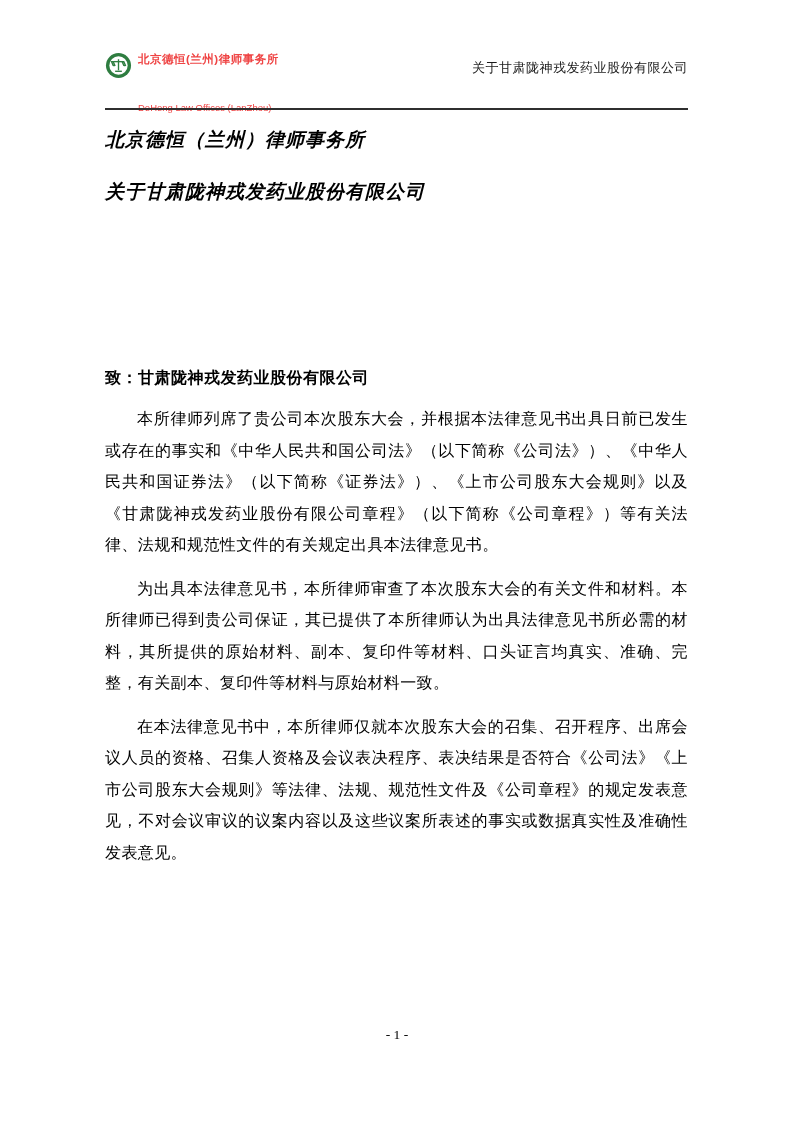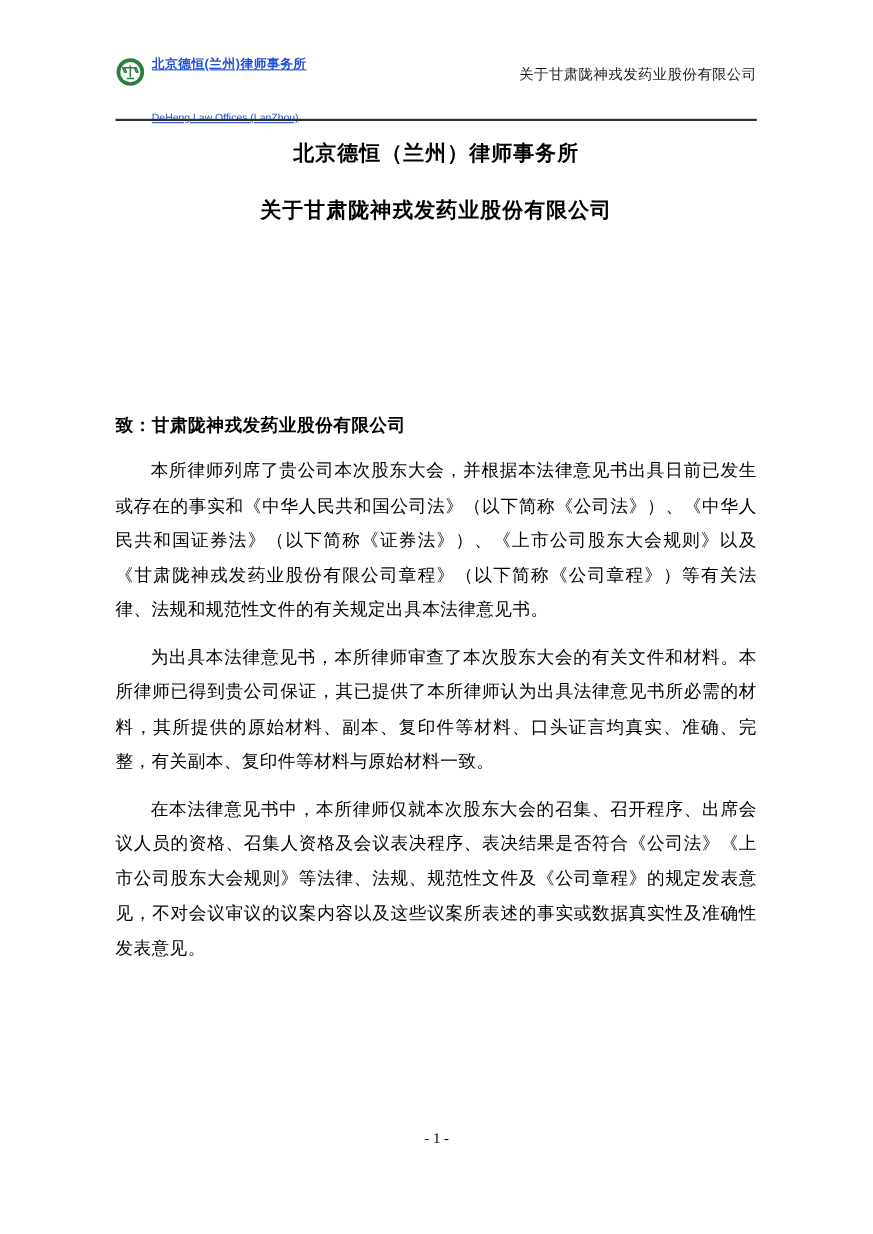--- a/index.html
+++ b/index.html
@@ -30,22 +30,21 @@
   }
   .seal {
     width: 27px;
     height: 27px;
     flex: 0 0 auto;
   }
   .logo-text {
     display: flex;
     flex-direction: column;
     font-family: "Liberation Sans", "DejaVu Sans", sans-serif;
-    color: #1d4ed8;
-    text-decoration: underline;
+    color: #ef4444;
   }
   .logo-cn {
     font-size: 11.5px;
     font-weight: bold;
     letter-spacing: 0.5px;
     line-height: 14px;
   }
   .logo-en {
     font-size: 9.5px;
     line-height: 12px;
@@ -69,36 +68,36 @@
     top: 108px;
     border-top: 2.5px solid #2f2f2f;
   }
 
   
   .title-block {
     position: absolute;
     left: 105px;
     width: 583px;
     top: 127px;
-    text-align: center;
+    font-style: italic;
   }
   .title-line {
     font-size: 19px;
     font-weight: bold;
     line-height: 25px;
     margin-bottom: 27px;
     letter-spacing: 1px;
   }
 
   
   .doc-body {
     position: absolute;
     left: 105px;
     width: 583px;
-    top: 377px;
+    top: 367px;
     font-size: 16px;
   }
   .salutation {
     margin: 0 0 15px 0;
     font-weight: bold;
     line-height: 21px;
     letter-spacing: 0.5px;
   }
   .doc-body p.para {
     margin: 0 0 12px 0;

